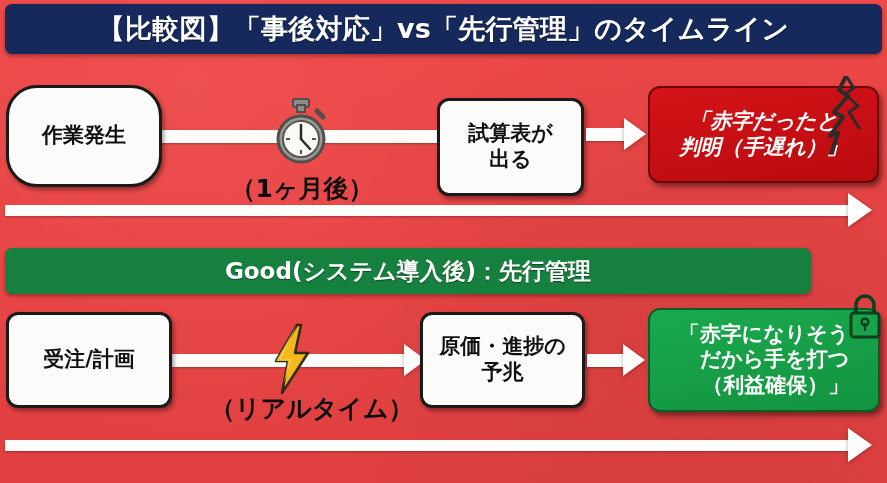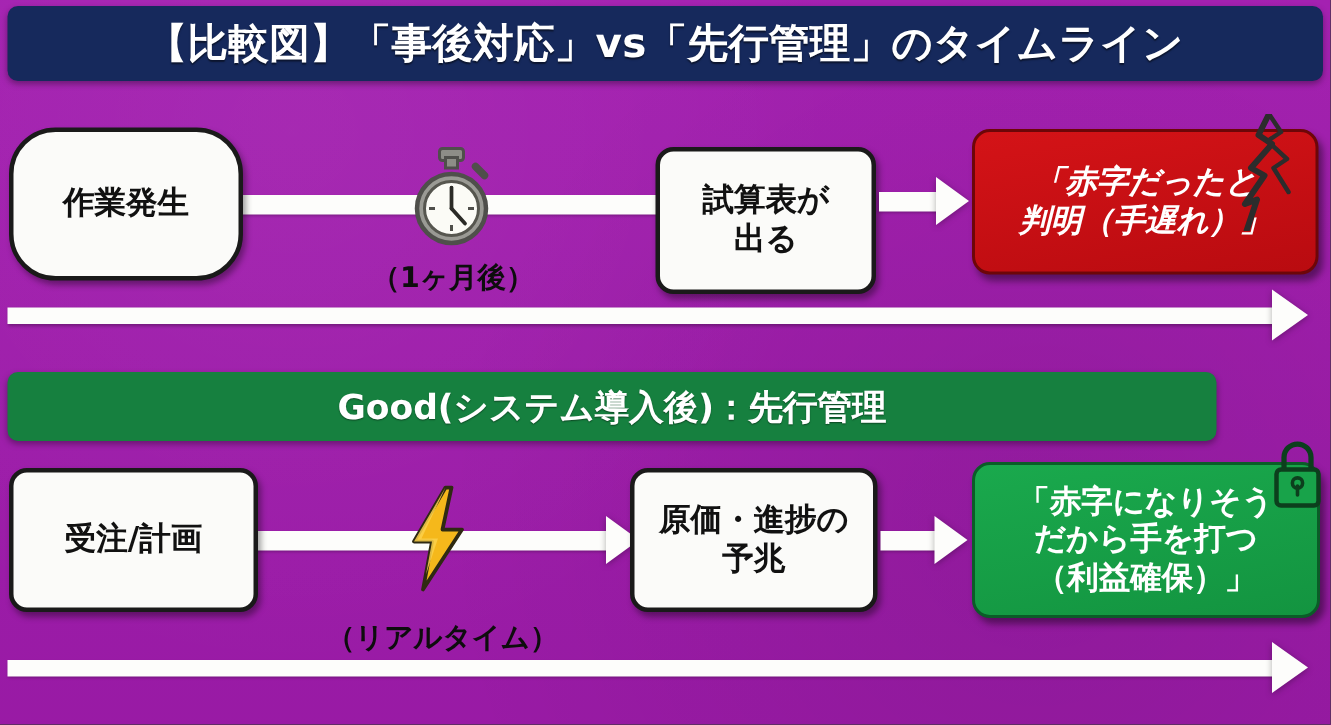--- a/index.html
+++ b/index.html
@@ -5,21 +5,21 @@
   html, body {
     margin: 0;
     padding: 0;
     background: #2f3b31;
   }
   #canvas {
     position: relative;
     width: 887px;
     height: 483px;
     overflow: hidden;
-    background: #a21caf;
+    background: #ef4444;
     font-family: "DejaVu Sans", "Liberation Sans", sans-serif;
     -webkit-font-smoothing: antialiased;
   }
   
   #canvas::before {
     content: "";
     position: absolute;
     inset: 0;
     background:
       radial-gradient(circle at 22% 18%, rgba(255,255,255,0.045), rgba(0,0,0,0) 46%),
@@ -79,20 +79,21 @@
     font-size: 21px;
     box-shadow: 3px 4px 5px rgba(0,0,0,0.42);
   }
   .node.result-good {
     background: #18a34a;
     background-image: linear-gradient(170deg, #1aa94d 0%, #139440 100%);
     border: 2px solid #0b5c28;
     color: #ffffff;
     font-size: 21px;
     box-shadow: 3px 4px 5px rgba(0,0,0,0.42);
+    text-align: right;
   }
   .node .lines { padding: 0 8px; }
   .node .lines span { display: block; white-space: nowrap; }
 
   
   .connector {
     background: #fdfdfb;
     height: 13px;
     box-shadow: 0 1px 2px rgba(0,0,0,0.3);
   }
@@ -137,21 +138,21 @@
     color: #ffffff;
     font-size: 23px;
     font-weight: bold;
     white-space: nowrap;
     text-shadow: 0 1px 1px rgba(0,0,0,0.45);
   }
 
   
   .caption {
     color: #0d0d0d;
-    font-size: 19px;
+    font-size: 25px;
     font-weight: bold;
     white-space: nowrap;
     text-align: center;
   }
 
   
   .icon-holder { line-height: 0; }
 </style>
 </head>
 <body>
@@ -222,21 +223,21 @@
   <div class="layer connector" style="left:168px; top:354px; width:243px;"></div>
   <div class="layer arrow-head" style="left:404px; top:344px;"></div>
 
   <div class="layer icon-holder" style="left:268px; top:323px; z-index:3;">
     <svg width="48" height="72" viewBox="0 0 48 72">
       <path d="M29 2 L8 38 L20 38 L14 70 L40 30 L27 30 L33 2 Z" fill="#f5b81b" stroke="#2f2a12" stroke-width="2.5" stroke-linejoin="round"></path>
       <path d="M29 2 L8 38 L20 38 L16 60 L24 36 L13 36 Z" fill="#fbd04a" opacity="0.85"></path>
     </svg>
   </div>
 
-  <div class="layer caption" style="left:210px; top:412px; width:170px;">（リアルタイム）</div>
+  <div class="layer caption" style="left:210px; top:392px; width:170px;">（リアルタイム）</div>
 
   <div class="layer node plain" style="left:6px; top:312px; width:166px; height:96px;">
     <div class="lines">
       <span>受注/計画</span>
     </div>
   </div>
 
   <div class="layer node plain" style="left:420px; top:312px; width:165px; height:96px;">
     <div class="lines">
       <span>原価・進捗の</span>

